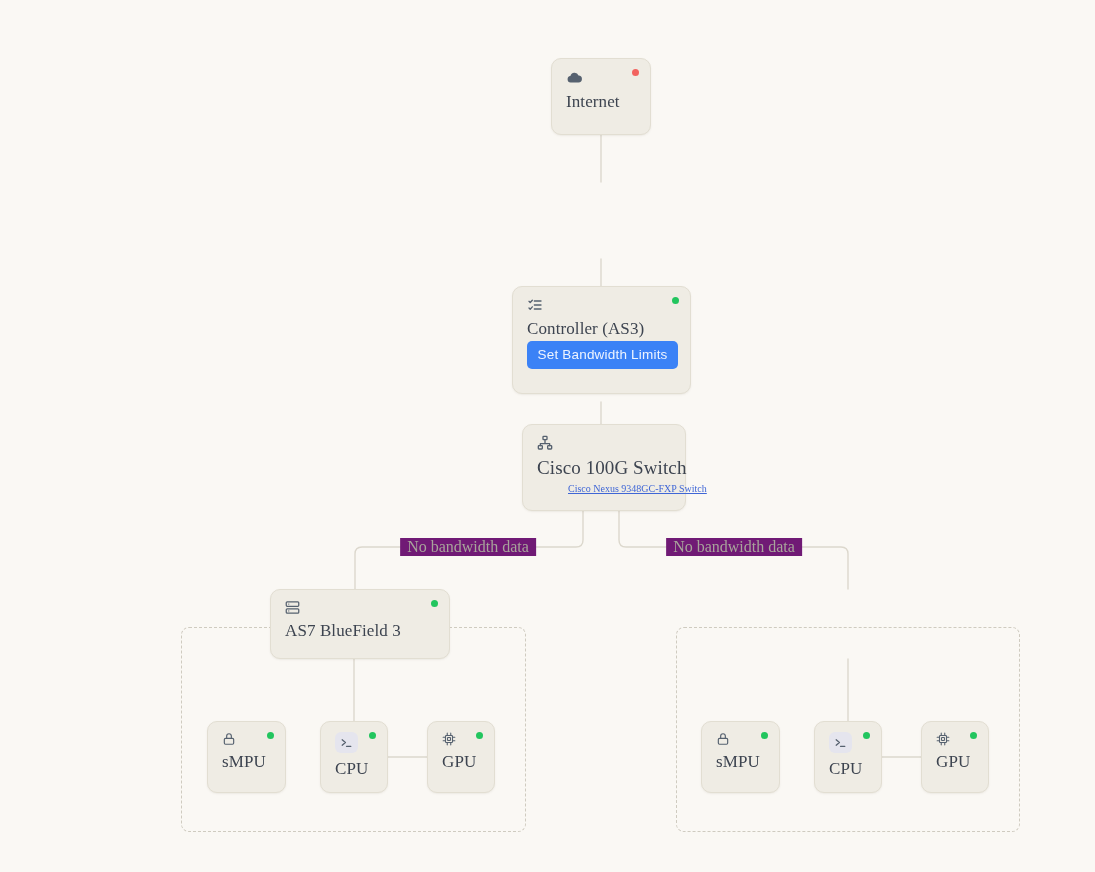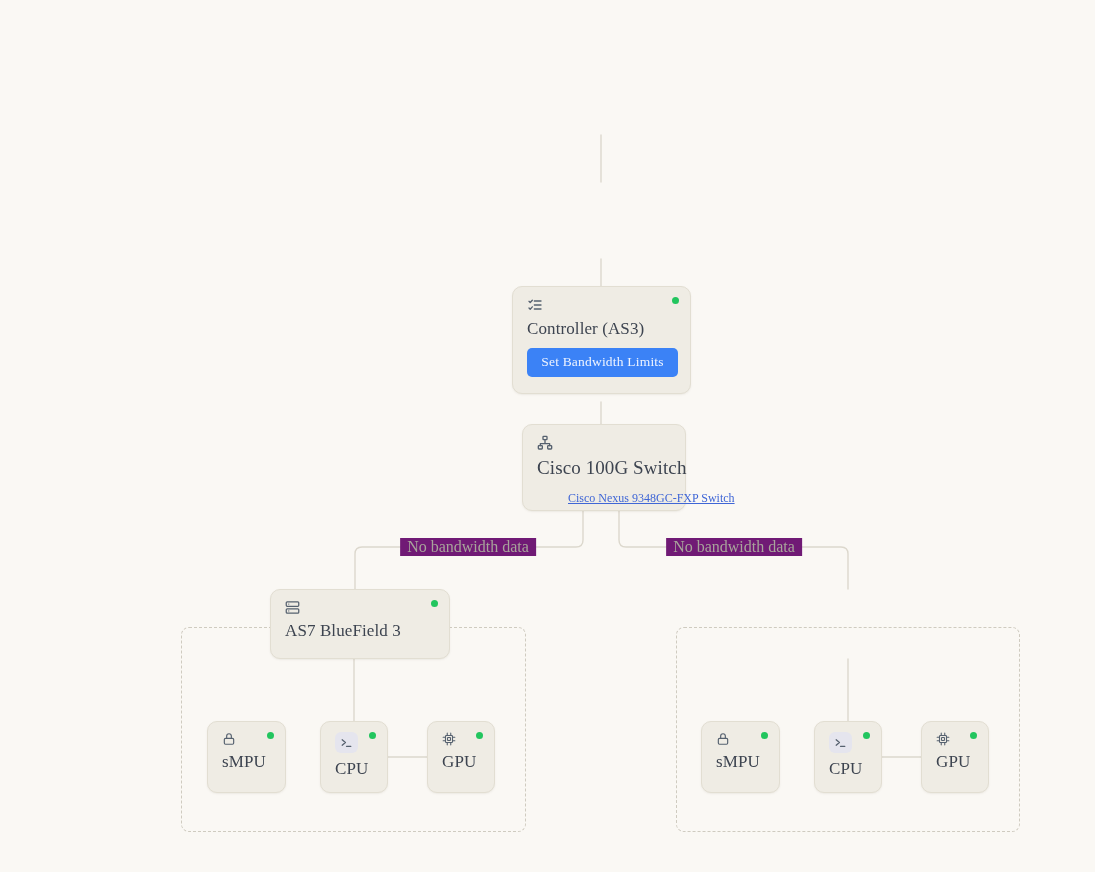--- a/index.html
+++ b/index.html
@@ -62,36 +62,36 @@
   .status-dot {
     position: absolute;
     top: 10px;
     right: 11px;
     width: 7px;
     height: 7px;
     border-radius: 50%;
   }
   .node-link {
     display: inline-block;
-    margin-top: 12px;
-    font-size: 12px;
+    margin-top: 4px;
+    font-size: 10px;
     color: #3f66d6;
     text-decoration: underline;
     white-space: nowrap;
     cursor: pointer;
     padding-left: 31px;
   }
   .node-button {
-    margin-top: 9px;
+    margin-top: 2px;
     background: #3b82f6;
     color: #eef4ff;
     border: none;
     border-radius: 5px;
     padding: 6px 10px 7px;
-    font-family: Liberation Serif, serif;
+    font-family: Liberation Sans, sans-serif;
     font-size: 13.5px;
     letter-spacing: .2px;
     cursor: pointer;
     white-space: nowrap;
     align-self: stretch;
     text-align: center;
   }
 
   
   .group-box {
@@ -141,20 +141,29 @@
       <path d="M882,757 L921,757"></path>
     </g>
   </svg>
 
   <div class="group-box" style="left:181px; top:627px; width:345px; height:205px;"></div>
   <div class="group-box" style="left:676px; top:627px; width:344px; height:205px;"></div>
 
   <div class="edge-label" style="left:468px; top:547px;">No bandwidth data</div>
   <div class="edge-label" style="left:734px; top:547px;">No bandwidth data</div>
 
+  <div class="node" style="left:551px; top:58px; width:100px; height:77px;">
+    <span class="status-dot" style="background:#f2635f;"></span>
+    <span class="node-icon">
+      <svg width="17" height="17" viewBox="0 0 24 24" fill="currentColor">
+        <path d="M6.5 19A4.5 4.5 0 0 1 6.2 10.04 6 6 0 0 1 17.7 9.2 4.4 4.4 0 0 1 17.5 19z"></path>
+      </svg>
+    </span>
+    <span class="node-label">Internet</span>
+  </div>
 
 
   <div class="node" style="left:512px; top:286px; width:179px; height:108px;">
     <span class="status-dot" style="background:#22c55e;"></span>
     <span class="node-icon">
       <svg width="16" height="16" viewBox="0 0 24 24" fill="none" stroke="currentColor" stroke-width="2" stroke-linecap="round" stroke-linejoin="round">
         <path d="M3 6.5l1.8 1.8L8 4.8"></path>
         <path d="M3 16.5l1.8 1.8L8 14.8"></path>
         <path d="M11 6h10M11 12h10M11 18h10"></path>
       </svg>

